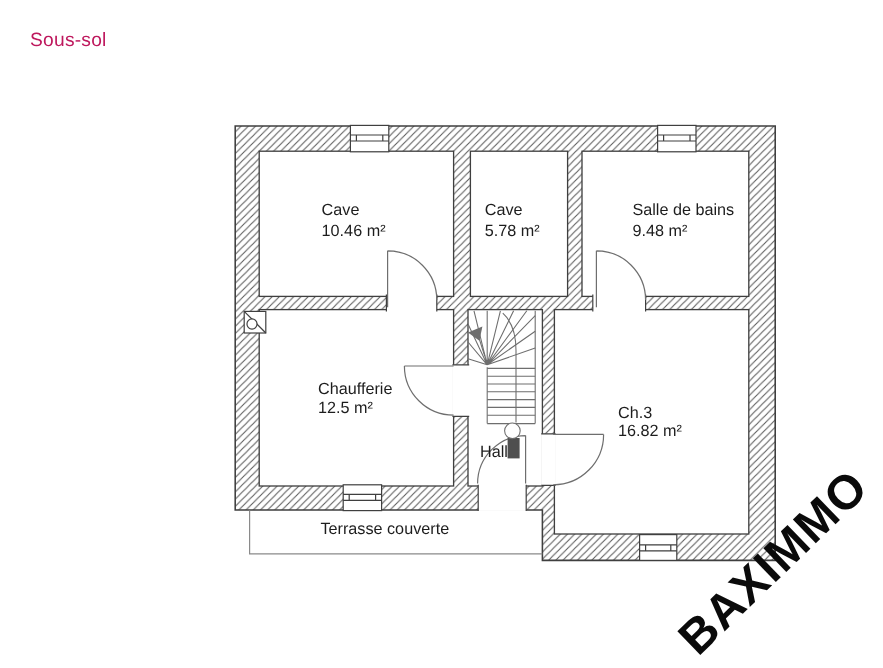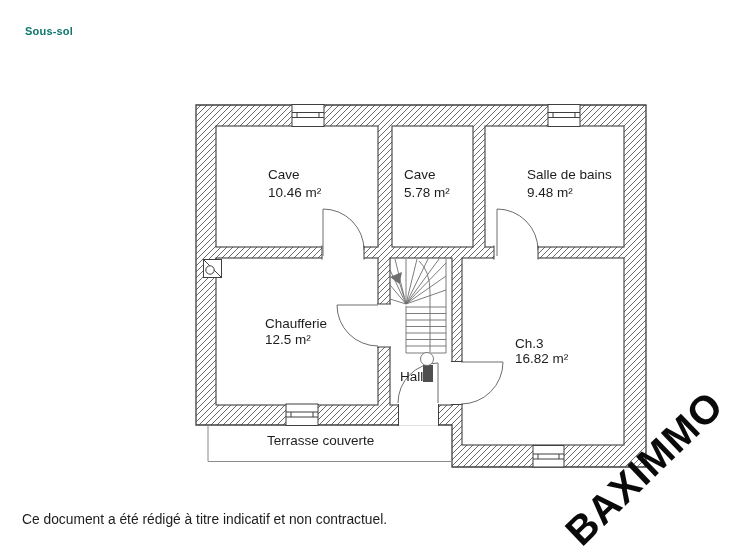--- a/index.html
+++ b/index.html
@@ -2,21 +2,21 @@
 <html><head>
 <meta charset="utf-8">
 <style>
   html,body{margin:0;padding:0;background:#ffffff;}
   .canvas{
     position:relative;width:736px;height:557px;background:#ffffff;overflow:hidden;
     font-family:"Liberation Sans",sans-serif;
   }
   .floor-title{
     position:absolute;left:25px;top:25px;
-    font-size:11px;font-weight:bold;color:#0f766e;letter-spacing:0.2px;
+    font-size:16px;font-weight:normal;color:#be185d;letter-spacing:0.2px;
   }
   .disclaimer{
     position:absolute;left:22px;top:512px;
     font-size:13.8px;color:#1d1d1d;
   }
   svg{position:absolute;left:0;top:0;}
   svg text{
     font-family:"Liberation Sans",sans-serif;
     font-size:13.5px;fill:#1d1d1d;
   }
@@ -119,14 +119,13 @@
       <text x="265" y="344">12.5 m²</text>
       <text x="515" y="348">Ch.3</text>
       <text x="515" y="363">16.82 m²</text>
       <text x="400" y="381">Hall</text>
       <text x="267" y="445">Terrasse couverte</text>
     </g>
 
     <text class="watermark" x="644" y="482" text-anchor="middle" transform="rotate(-44 644 468)">BAXIMMO</text>
   </svg>
 
-  <div class="disclaimer">Ce document a été rédigé à titre indicatif et non contractuel.</div>
 </div>
 
 </body></html>

